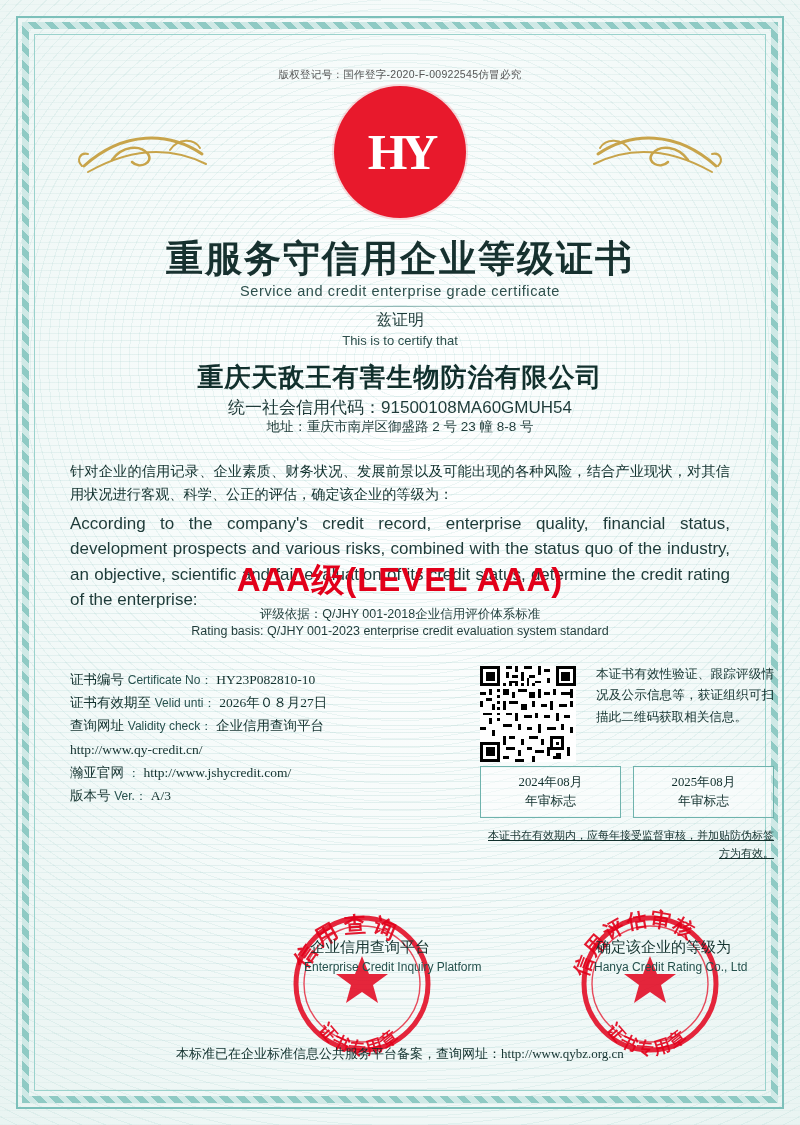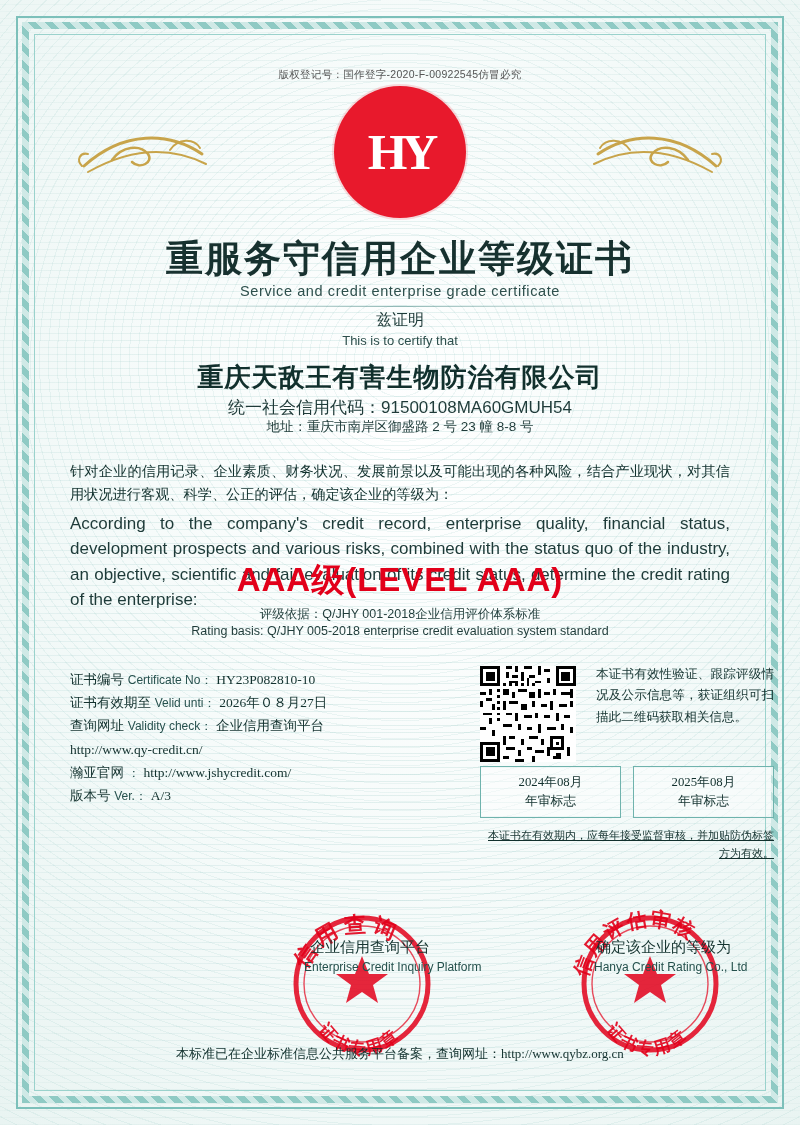--- a/index.html
+++ b/index.html
@@ -248,21 +248,21 @@
     <div class="uscc">统一社会信用代码：91500108MA60GMUH54</div>
     <div class="addr">地址：重庆市南岸区御盛路 2 号 23 幢 8-8 号</div>
 
     <div class="para">
       <div class="cn">针对企业的信用记录、企业素质、财务状况、发展前景以及可能出现的各种风险，结合产业现状，对其信用状况进行客观、科学、公正的评估，确定该企业的等级为：</div>
       <div class="en">According to the company's credit record, enterprise quality, financial status, development prospects and various risks, combined with the status quo of the industry, an objective, scientific and fair evaluation of its credit status, determine the credit rating of the enterprise:</div>
     </div>
 
     <div class="grade">AAA级(LEVEL AAA)</div>
     <div class="basis-cn">评级依据：Q/JHY 001-2018企业信用评价体系标准</div>
-    <div class="basis-en">Rating basis: Q/JHY 005-2018 enterprise credit evaluation system standard</div>
+    <div class="basis-en">Rating basis: Q/JHY 001-2023 enterprise credit evaluation system standard</div>
 
     <div class="details">
       <div class="row">
         <span class="lbl-cn">证书编号</span>
         <span class="lbl-en">Certificate No：</span>
         <span class="val">HY23P082810-10</span>
       </div>
       <div class="row">
         <span class="lbl-cn">证书有效期至</span>
         <span class="lbl-en">Velid unti：</span>

